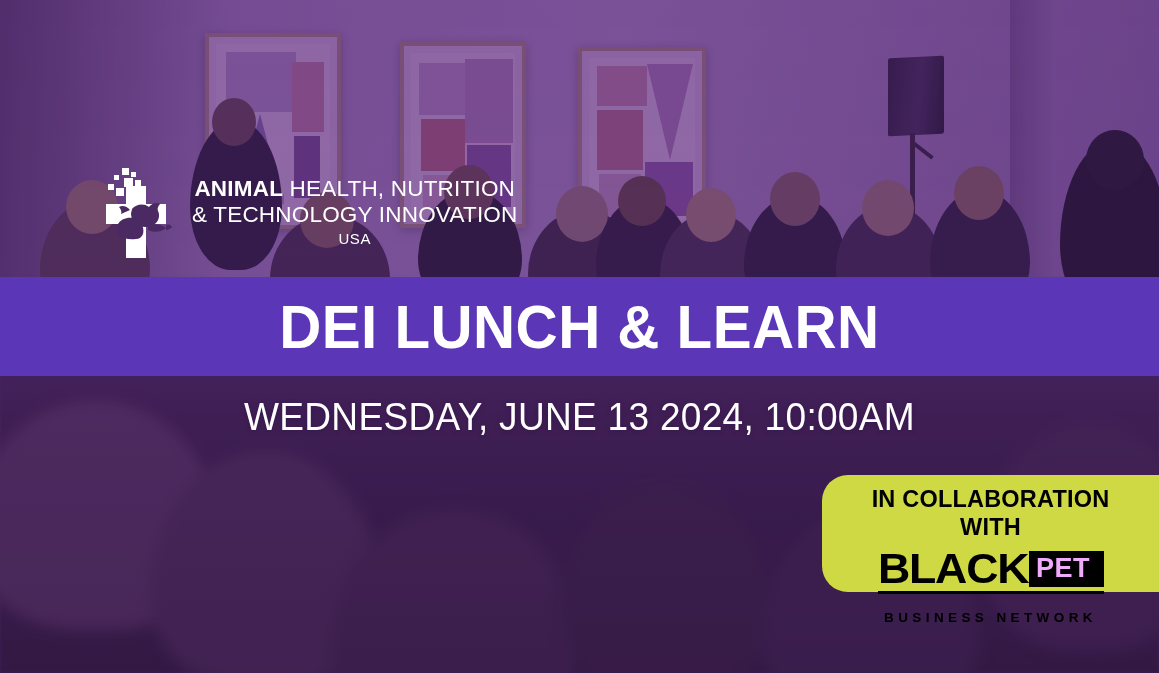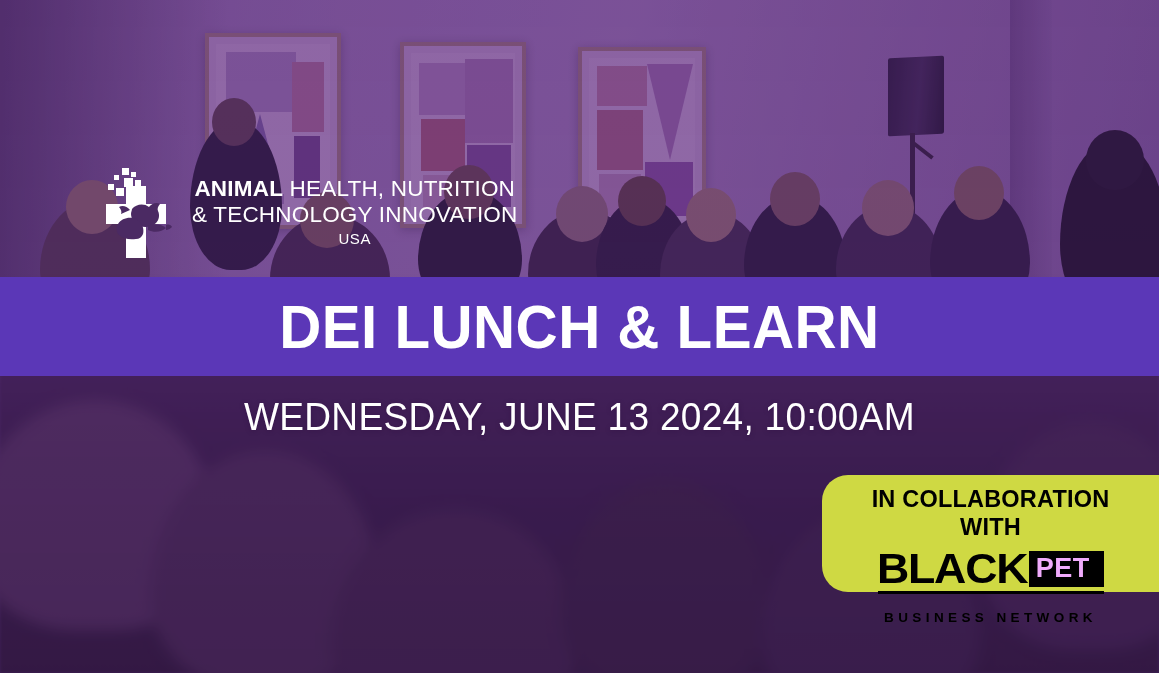--- a/index.html
+++ b/index.html
@@ -225,21 +225,20 @@
     letter-spacing: .2px;
     padding: 0 14px;
   }
   .partner-logo {
     margin: 9px auto 0;
     width: 226px;
   }
   .partner-row {
     display: flex;
     align-items: flex-end;
-    justify-content: center;
     gap: 7px;
   }
   .partner-black {
     font-size: 43px;
     font-weight: 700;
     color: #000;
     letter-spacing: -1.2px;
     line-height: .88;
     transform: scaleX(1.04);
     transform-origin: left bottom;

